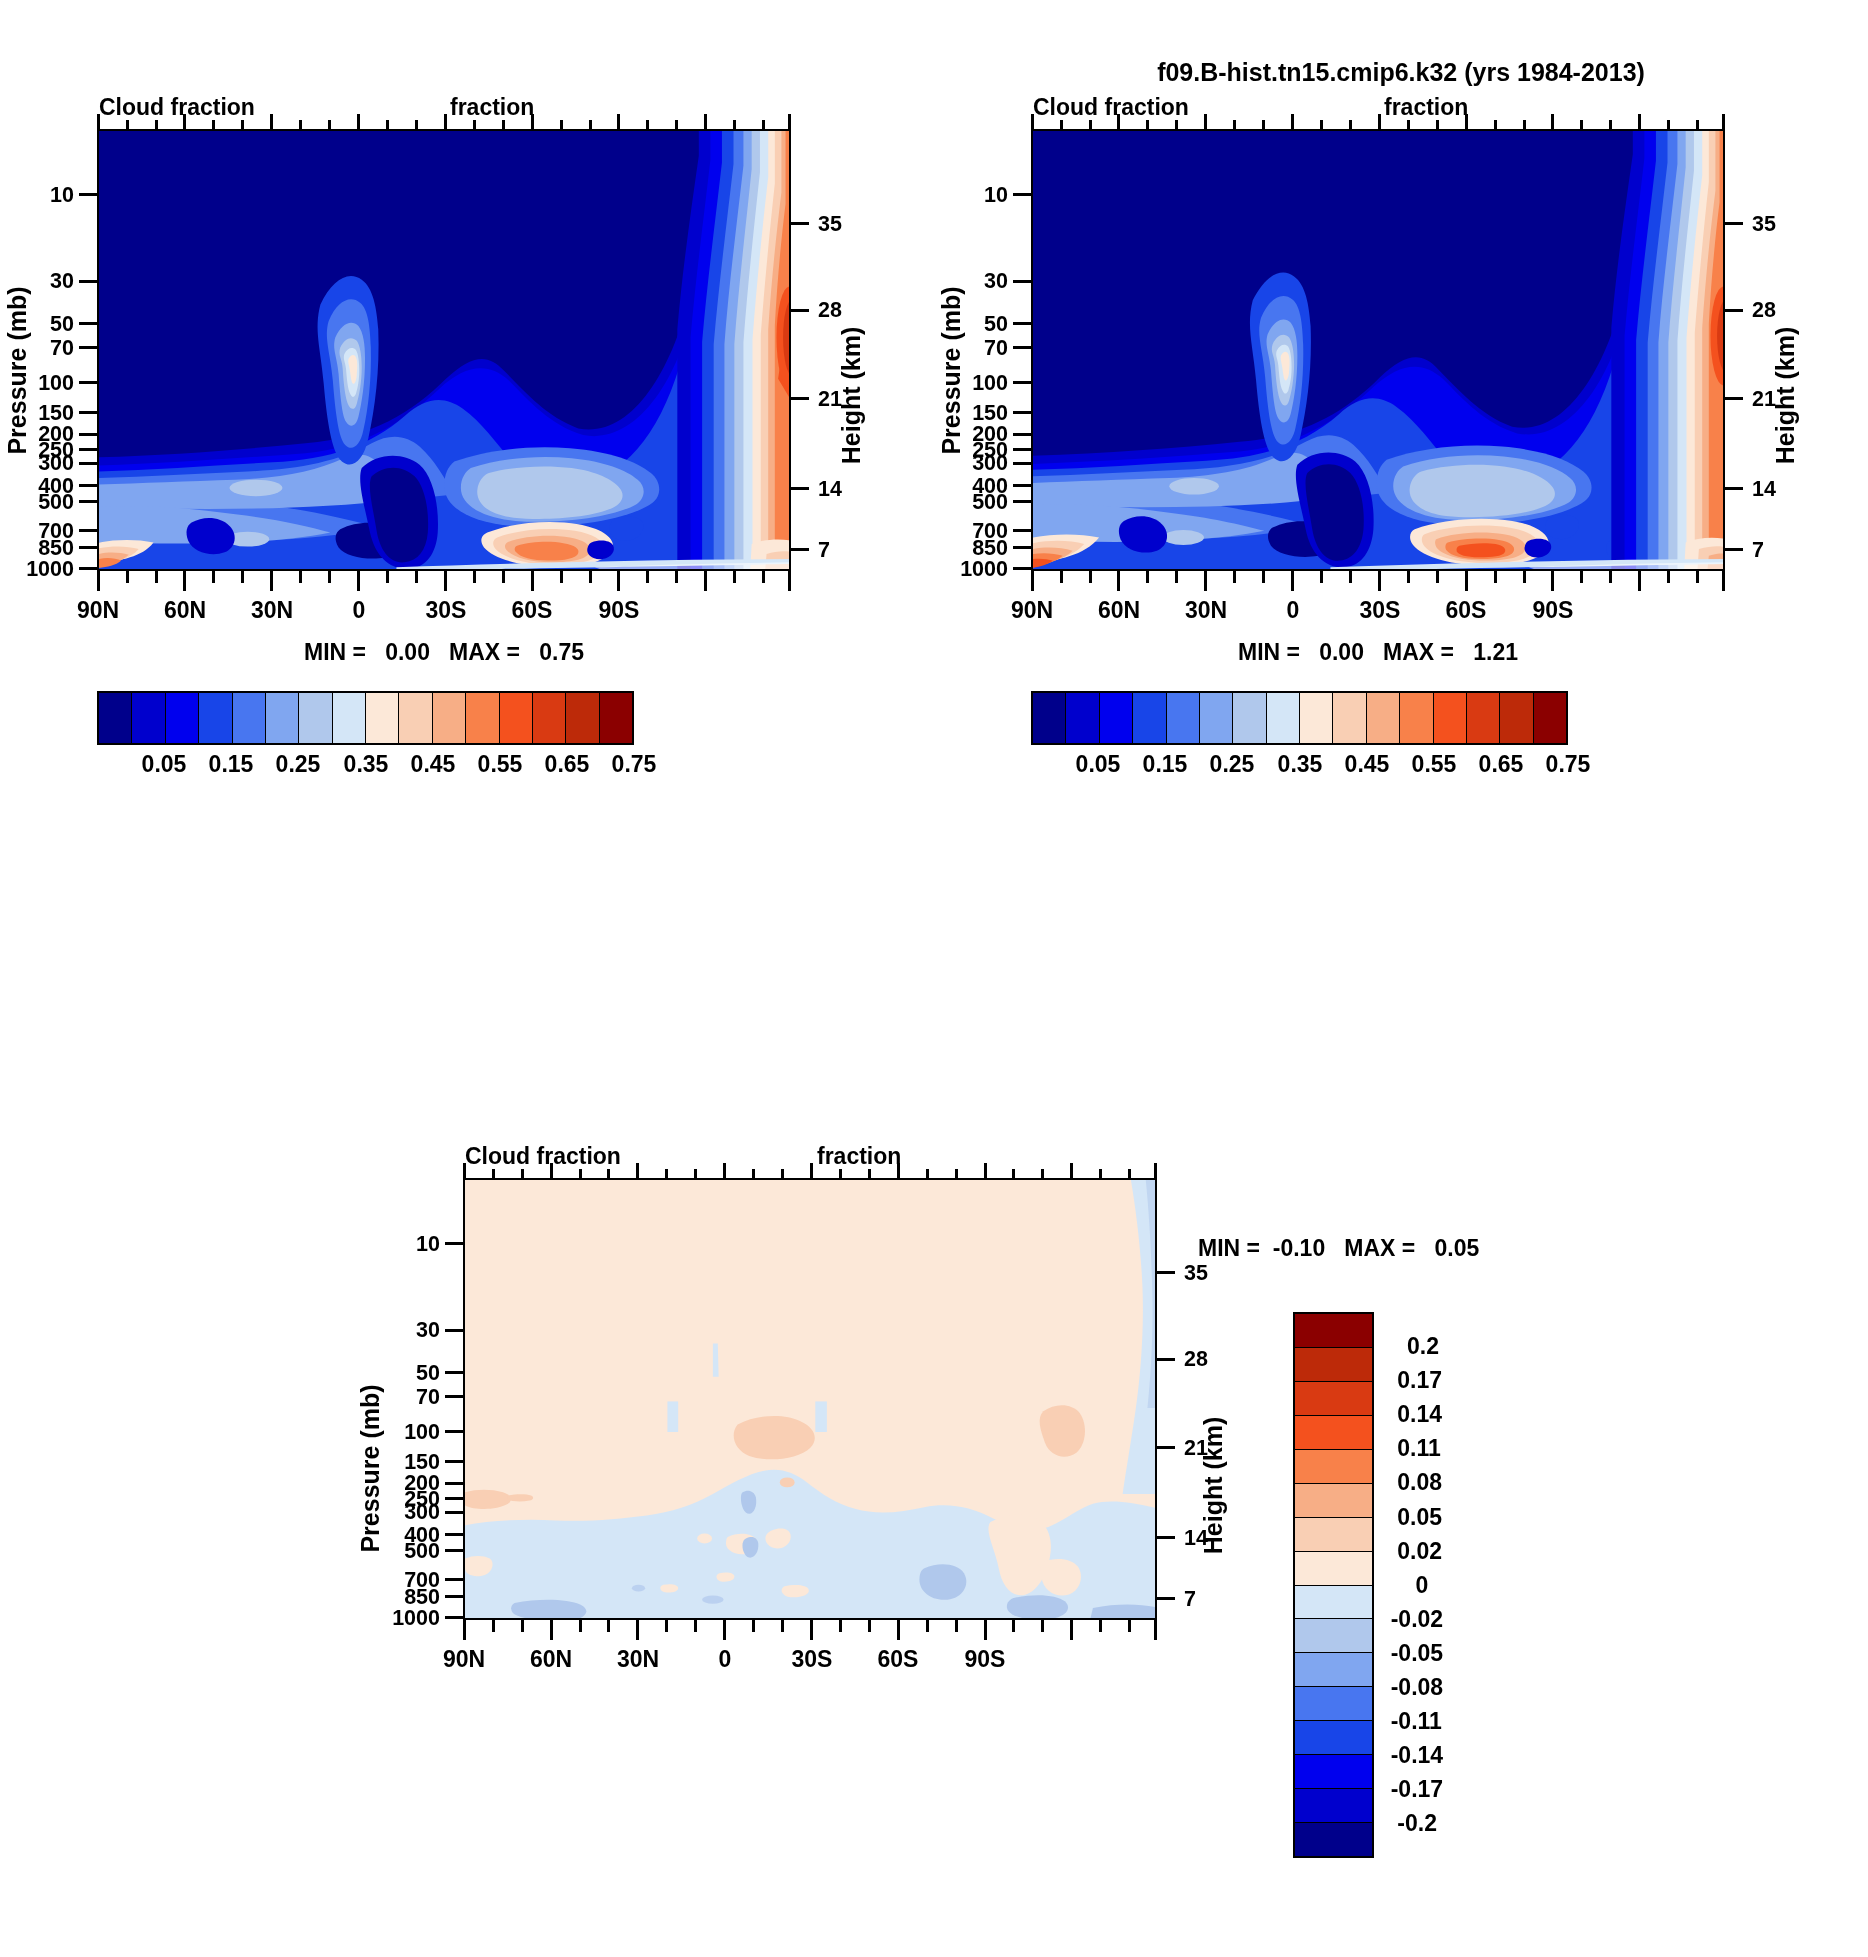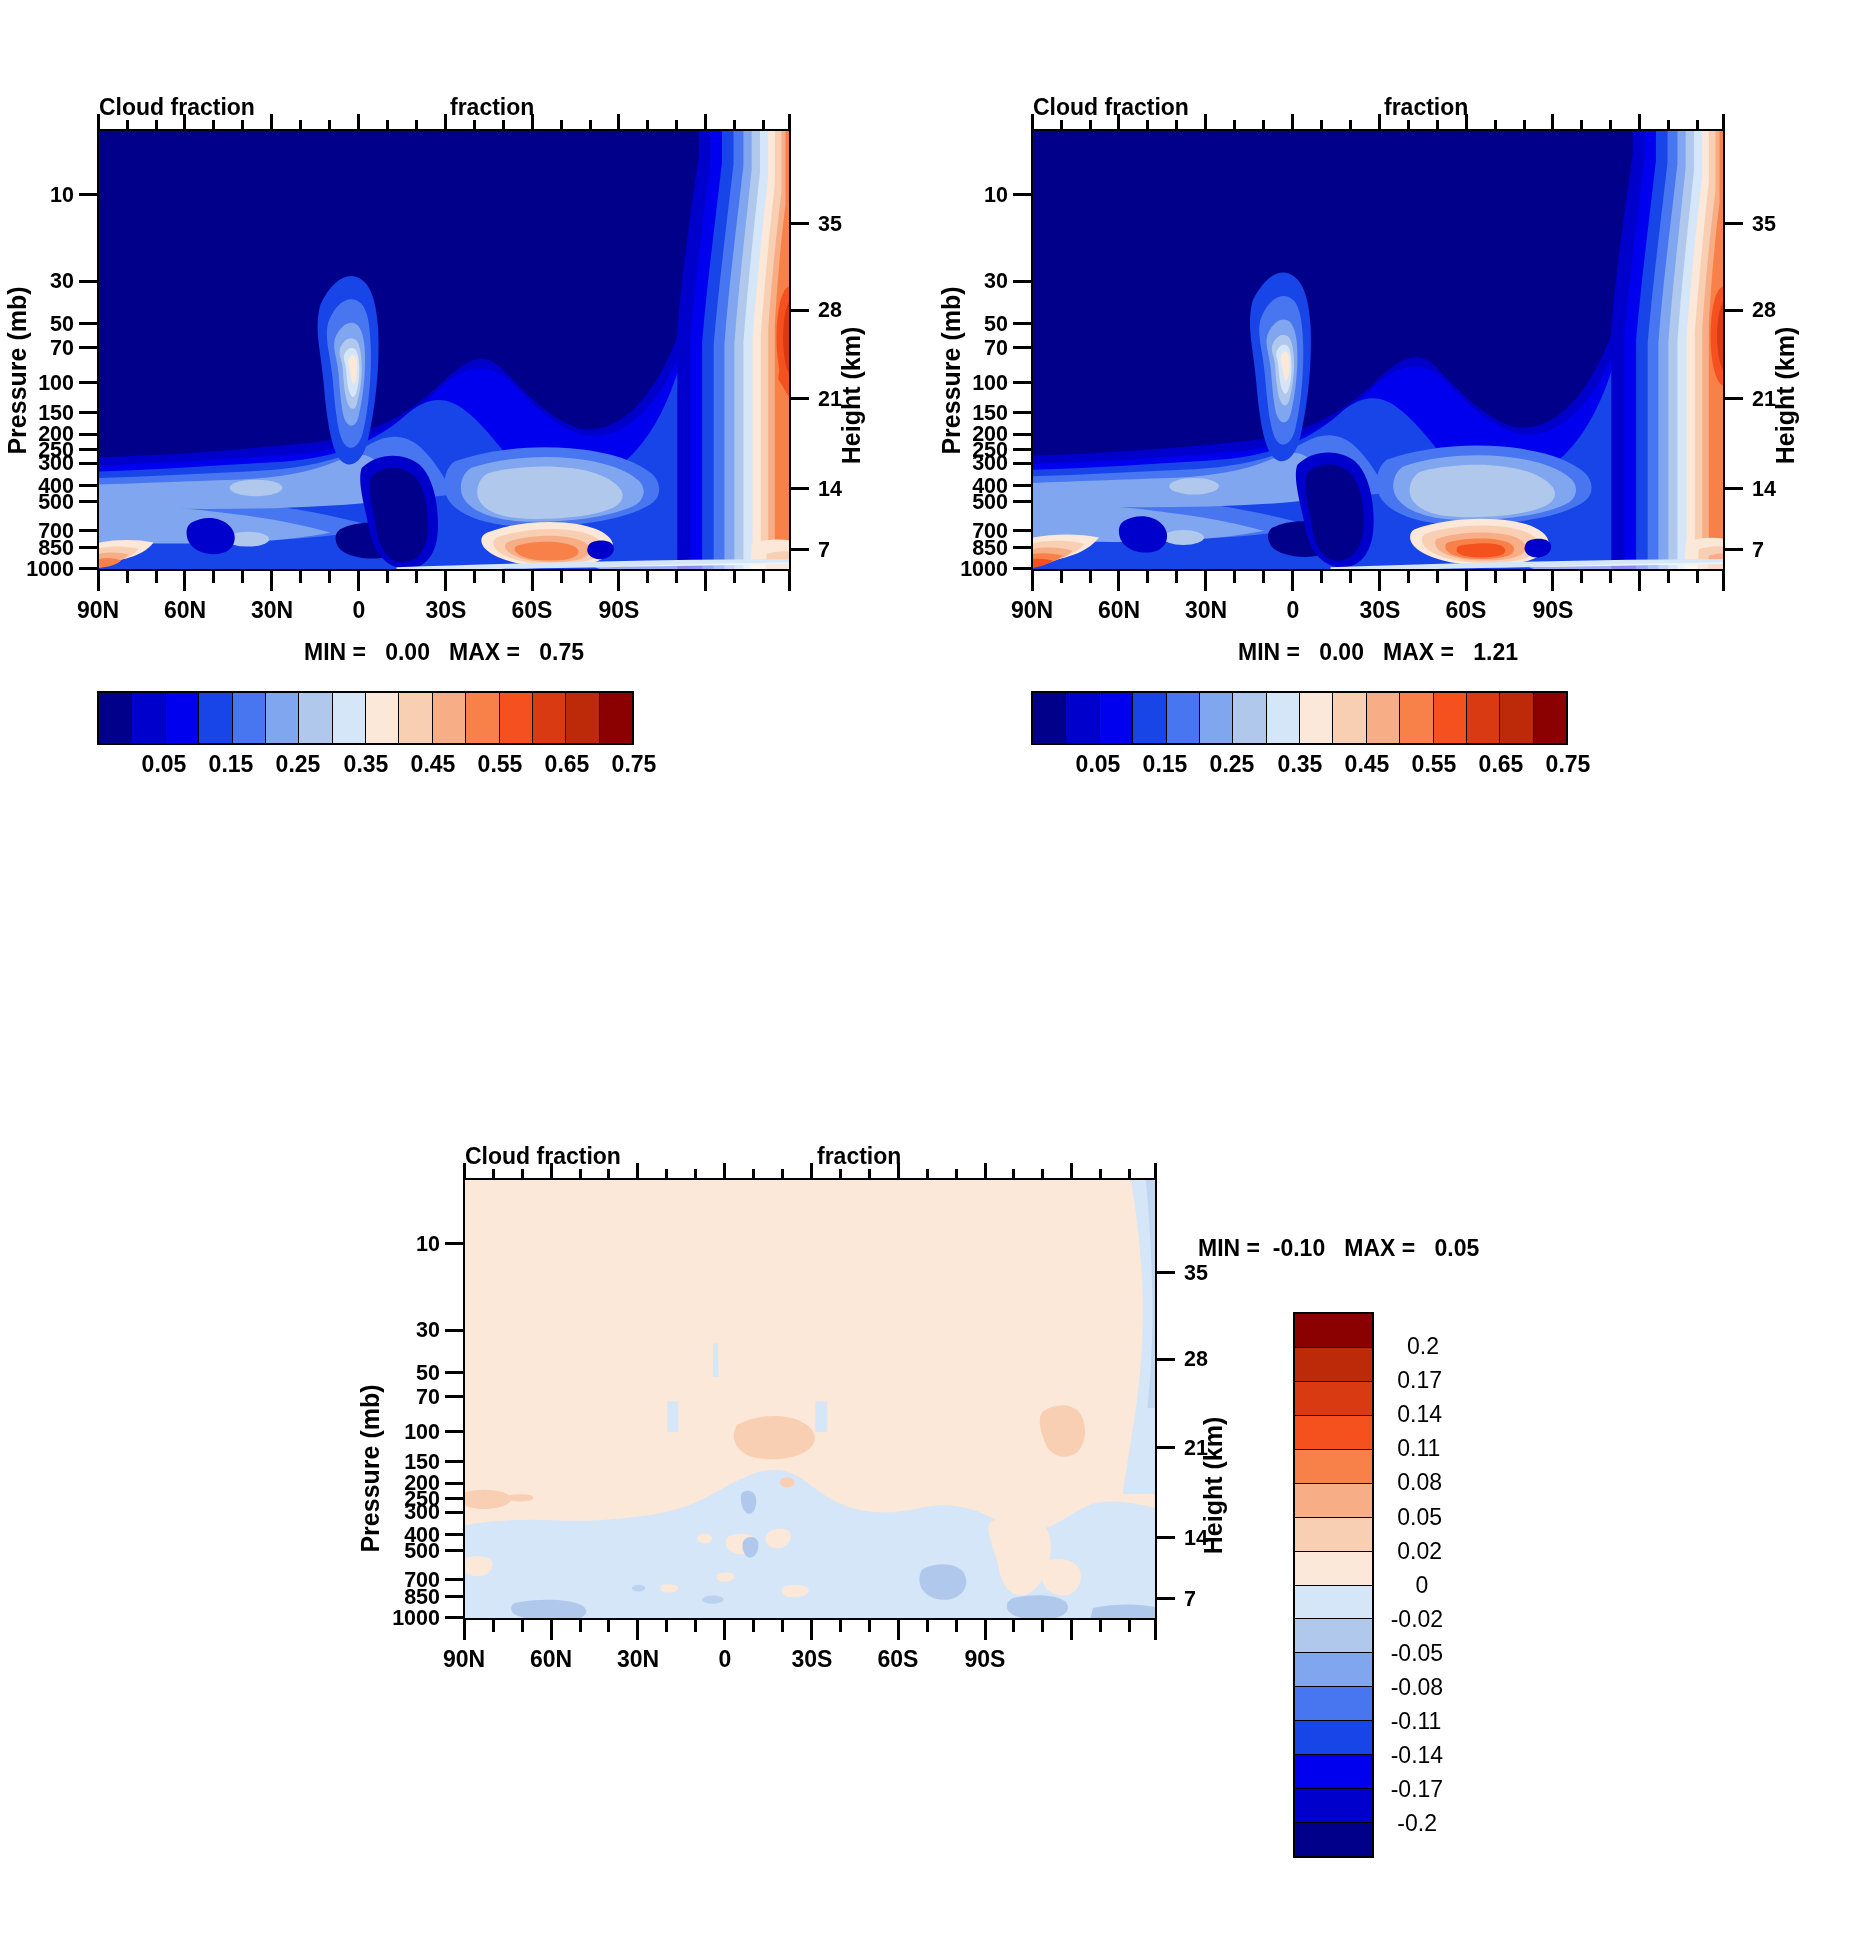--- a/index.html
+++ b/index.html
@@ -85,21 +85,21 @@
     transform: translateX(-50%); white-space:nowrap;
   }
 
   
   .cbar-v { position:absolute; display:flex; flex-direction:column;
             border:2.5px solid #000; }
   .cbar-v .cell { flex:1 1 0; border-bottom:1.7px solid #000; }
   .cbar-v .cell:last-child { border-bottom:none; }
   .cbar-v-labels { position:absolute; }
   .cbar-v-labels span {
-    position:absolute; font-size:23px; font-weight:normal; color:#000;
+    position:absolute; font-size:23px; font-weight:bold; color:#000;
     transform: translateY(-50%); white-space:nowrap;
   }
 </style>
 </head>
 <body>
 
 <div class="figure">
 
 
   <div class="panel" style="left:0px; top:50px; width:934px; height:1083px;">
@@ -398,20 +398,21 @@
       <span style="left:269px;">0.35</span>
       <span style="left:336px;">0.45</span>
       <span style="left:403px;">0.55</span>
       <span style="left:470px;">0.65</span>
       <span style="left:537px;">0.75</span>
     </div>
   </div>
 
   <div class="panel" style="left:934px; top:50px; width:934px; height:1083px;">
 
+    <div class="panel-title" style="top:8.3px;">f09.B-hist.tn15.cmip6.k32 (yrs 1984-2013)</div>
 
     <div class="sub-left" style="left:99px; top:44px;">Cloud fraction</div>
     <div class="sub-right" style="left:450px; top:44px;">fraction</div>
 
     <div class="ylab-left" style="left:-107px; top:306px; width:248px;">Pressure (mb)</div>
     <div class="ylab-right" style="left:727px; top:331px; width:248px;">Height (km)</div>
 
     <div class="plotbox" style="left:97px; top:79px; width:694px; height:442px;">
       <svg width="694" height="442" viewBox="0 0 840 535" preserveAspectRatio="none">
         <defs>

